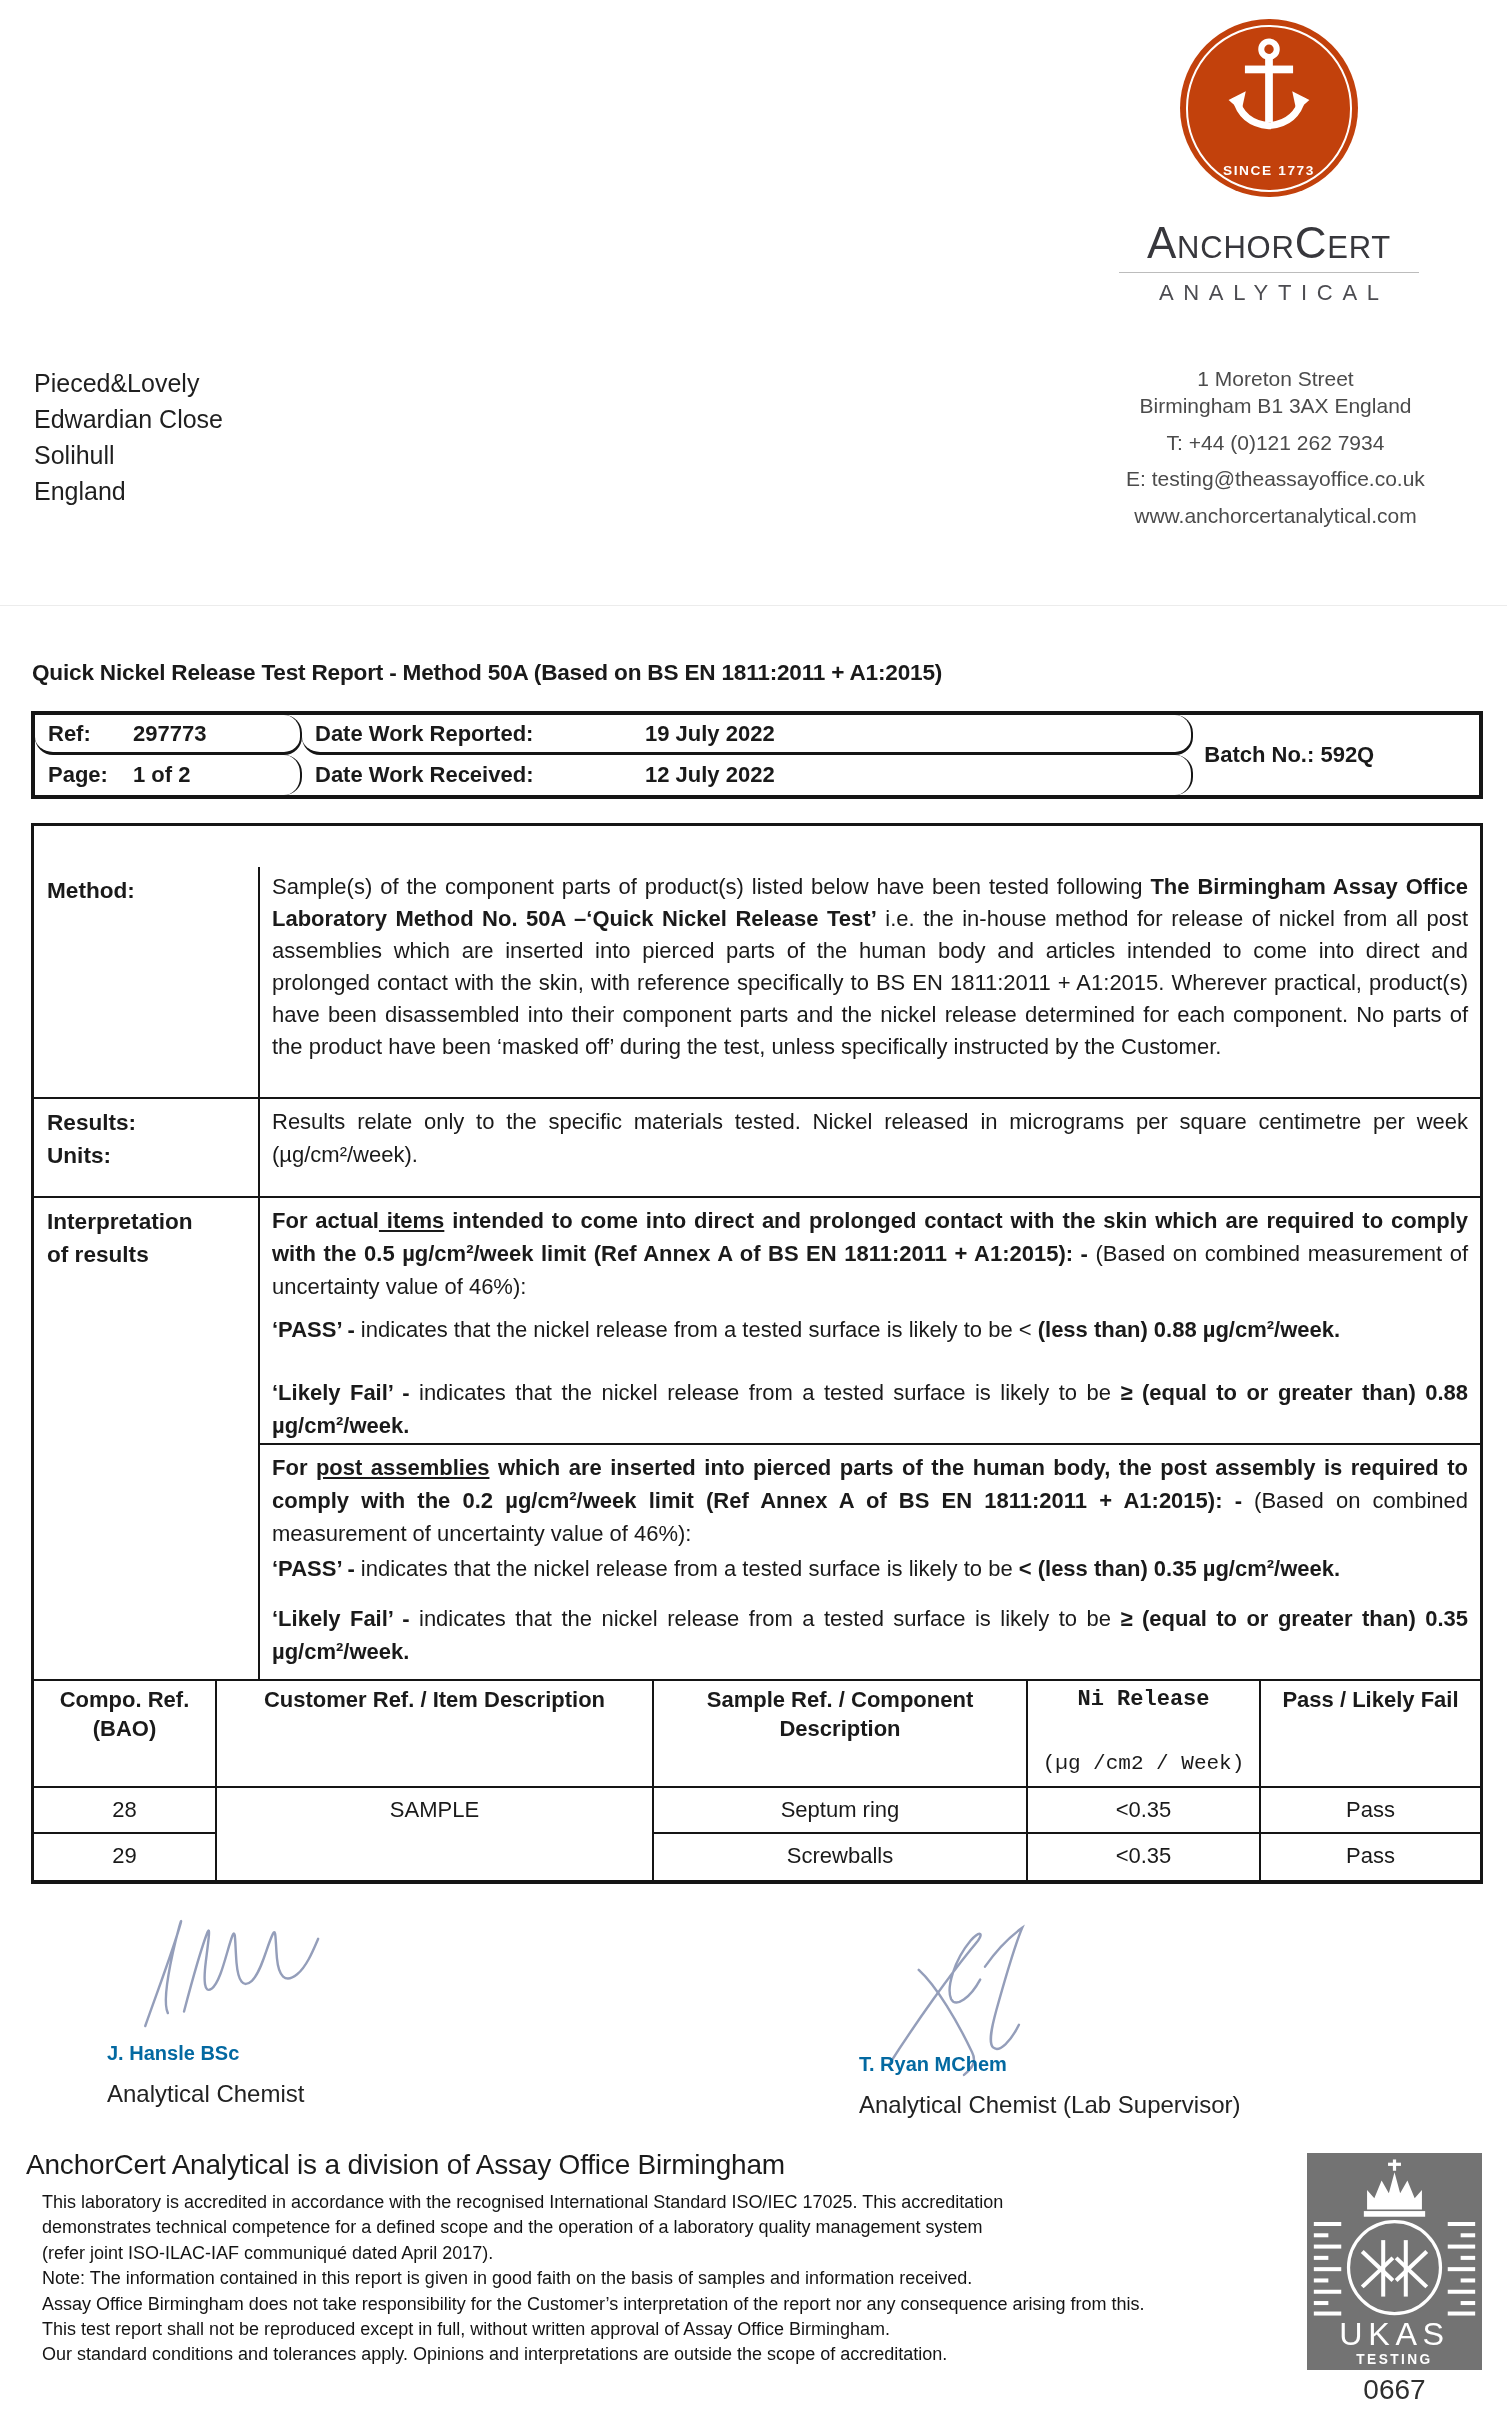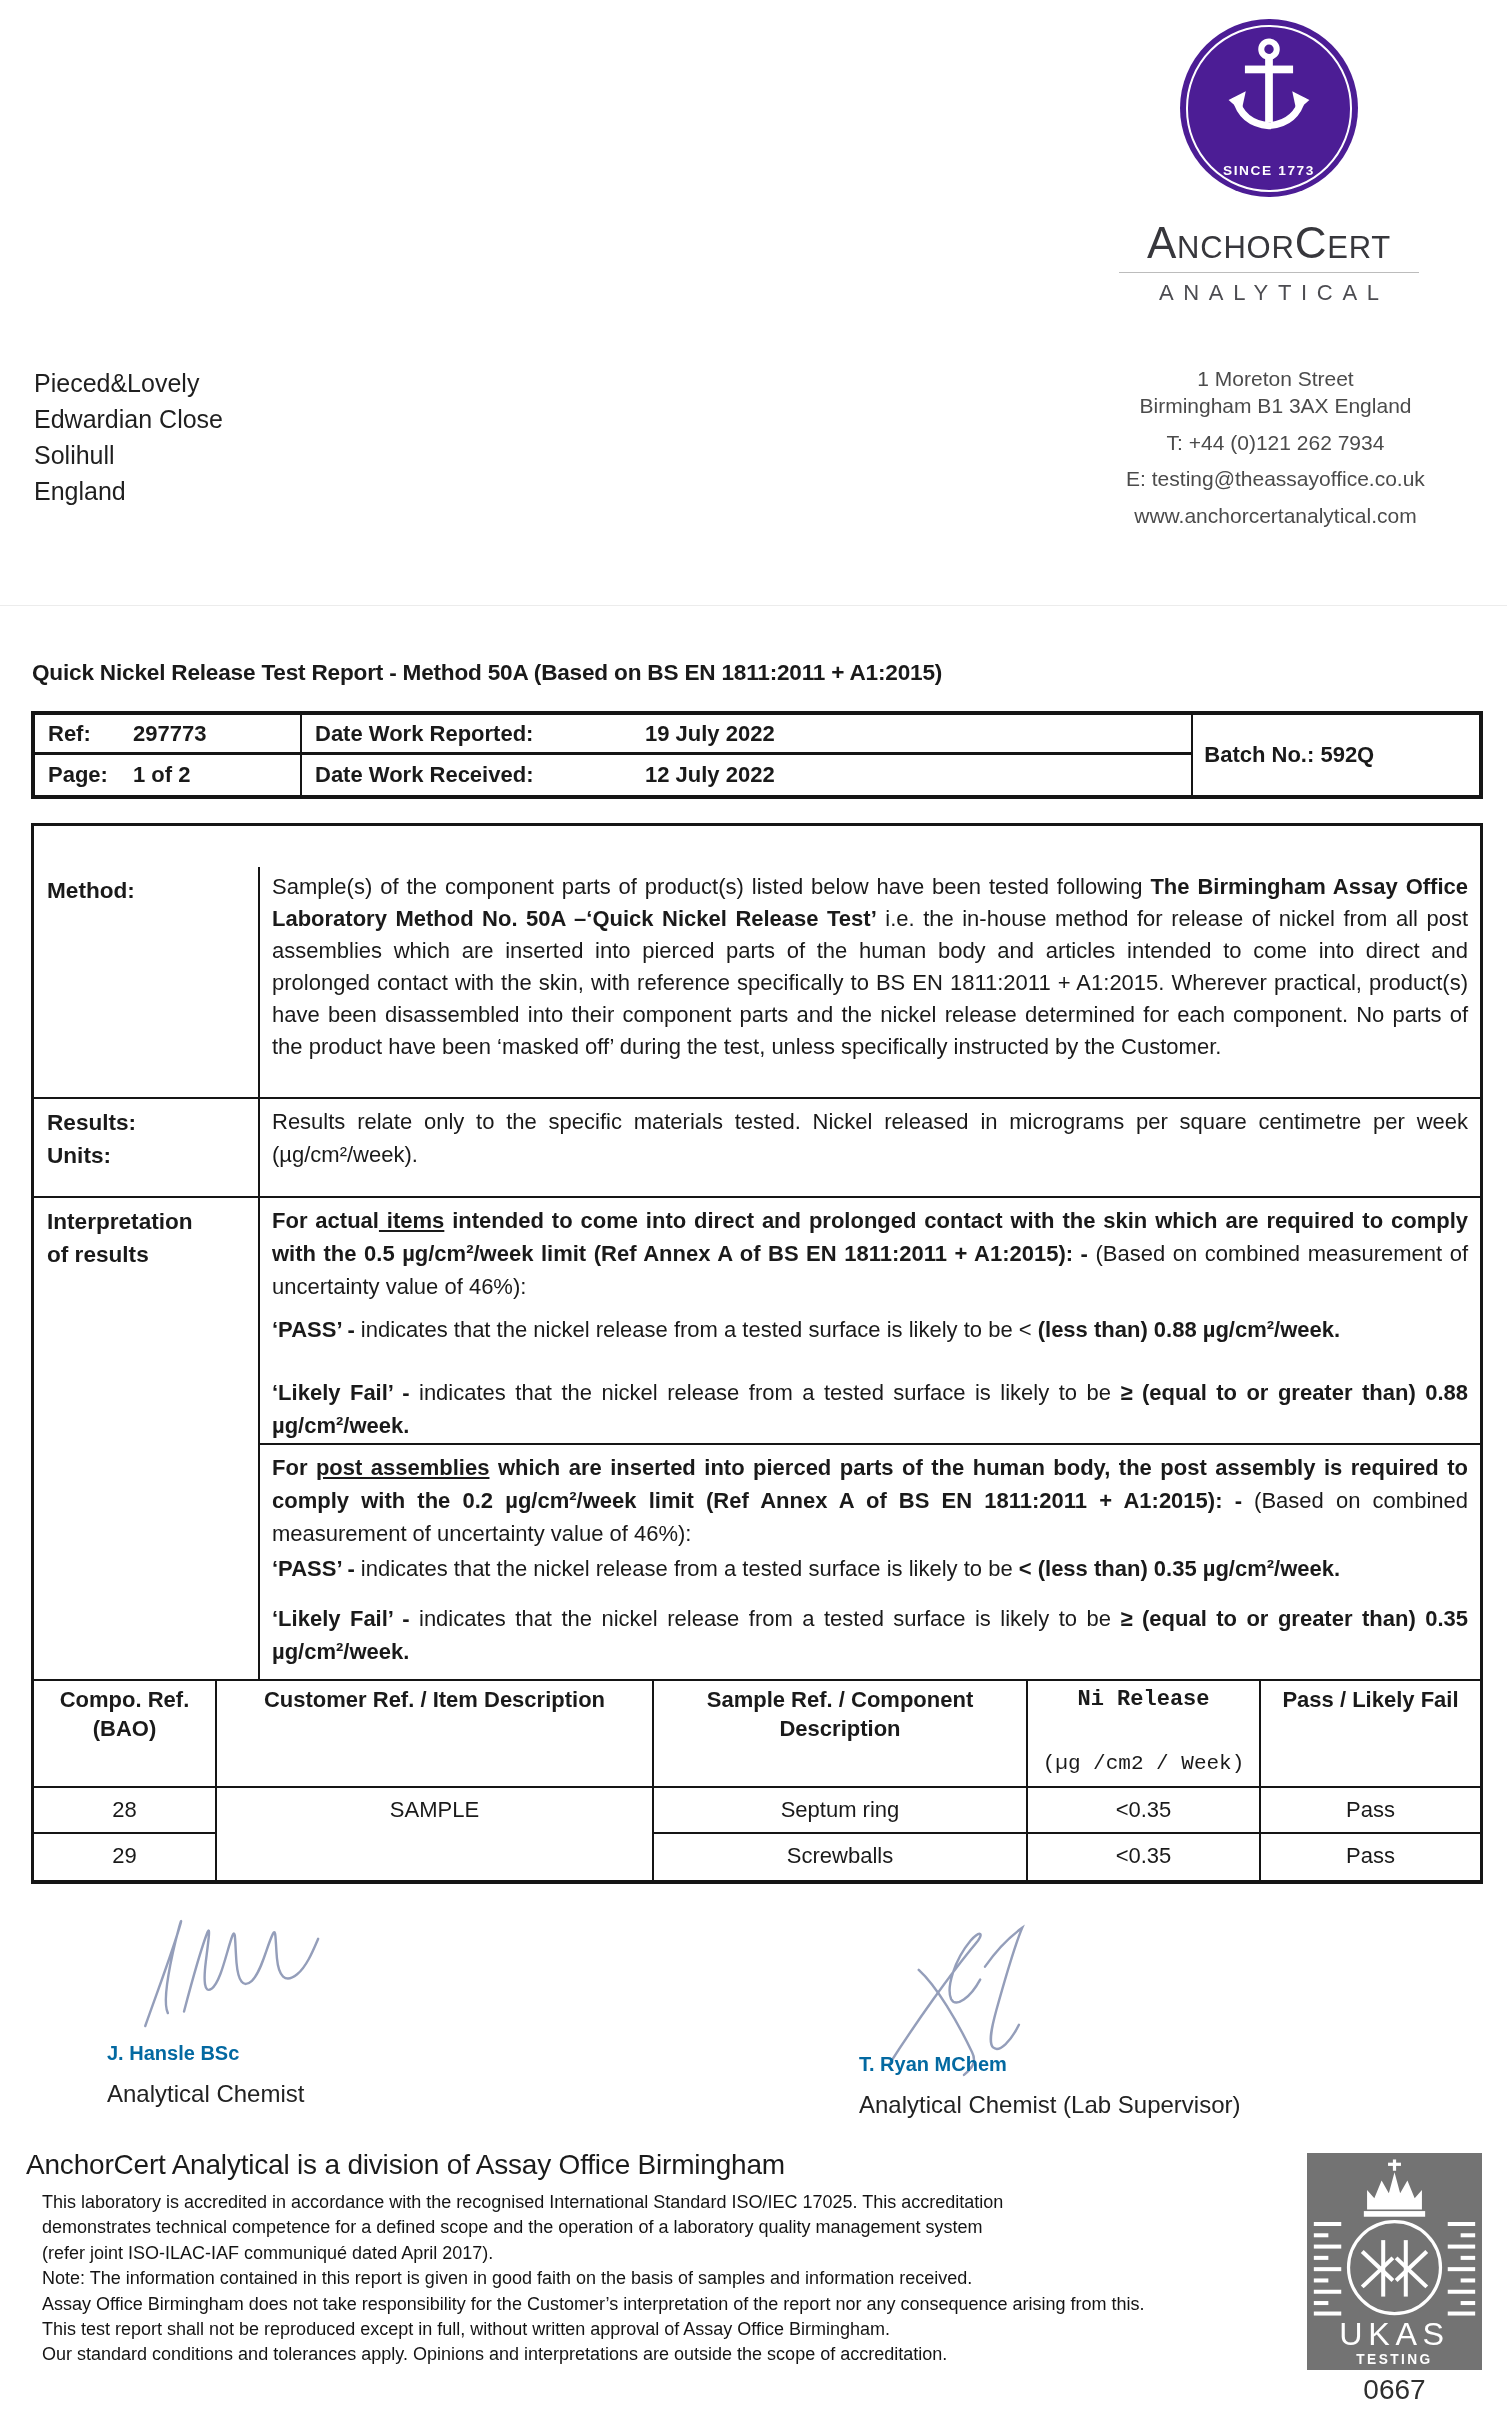--- a/index.html
+++ b/index.html
@@ -1,42 +1,42 @@
 <!DOCTYPE html>
 <html style="font-size:13px"><head>
 <meta charset="utf-8">
 <style>
   html,body{margin:0;padding:0;background:#fff;}
   body{font-family:"Liberation Sans",sans-serif;color:#1a1a1a;}
   .page{position:relative;width:1507px;height:2426px;background:#fff;overflow:hidden;}
 
   
   .logo{position:absolute;left:1109px;top:19.4px;width:320px;text-align:center;}
-  .logo-circle{position:relative;width:178px;height:178px;margin:0 auto;background:#4c1d95;border-radius:50%;}
+  .logo-circle{position:relative;width:178px;height:178px;margin:0 auto;background:#c2410c;border-radius:50%;}
   .logo-ring{position:absolute;inset:5.7px;border:2.4px solid #fff;border-radius:50%;}
   .anchor-svg{position:absolute;left:50%;top:18px;transform:translateX(-50%);}
   .logo-since{position:absolute;left:0;right:0;bottom:19.4px;color:#fff;font-size:13.7px;letter-spacing:1.6px;font-weight:bold;}
   .logo-name{margin-top:21px;font-variant:small-caps;font-size:44px;letter-spacing:0.8px;color:#37373c;}
   .logo-rule{height:0.8px;background:#bcbcbc;margin:3.2px 9.7px 8px;}
   .logo-sub{font-size:22px;letter-spacing:9.7px;color:#4c4c51;padding-left:9.7px;}
 
   
   .customer-address{position:absolute;left:34px;top:365px;font-size:25px;line-height:36px;color:#1f1f1f;}
   .lab-address{position:absolute;left:1122px;top:365px;width:307px;text-align:center;font-size:21px;color:#4b4b4b;line-height:27px;}
   .lab-gap{margin-top:9.7px;}
   .header-rule{position:absolute;left:0;top:605px;width:1507px;height:0.8px;background:#ececec;}
 
   
   .doc-title{position:absolute;left:32px;top:660px;font-size:22.6px;font-weight:bold;letter-spacing:-0.2px;}
 
   
   .ref-table{position:absolute;left:31px;top:711px;width:1452px;box-sizing:border-box;border:4px solid #151515;
              display:grid;grid-template-columns:267px 891px 1fr;grid-template-rows:40px 40px;}
   .ref-table>div{display:flex;align-items:center;font-weight:bold;font-size:22px;box-sizing:border-box;}
-  .rt-br{border-right:2.4px solid #151515;}
+  .rt-br{border-right:2.4px solid #151515;border-radius:18px;}
   .rt-bb{border-bottom:3.2px solid #151515;}
   .rt-pad{padding-left:13px;}
   .rt-label{width:85px;}
   .rt-dlabel{width:330px;}
   .rt-batch{grid-column:3;grid-row:1/3;padding-left:11.3px;}
 
   
   .main-table{position:absolute;left:31px;top:823px;width:1452px;box-sizing:border-box;
               border:3.2px solid #151515;border-bottom-width:4.9px;}
   .info-grid{display:grid;grid-template-columns:226px 1fr;grid-template-rows:232px 99px 247px 234px;margin-top:41px;}

